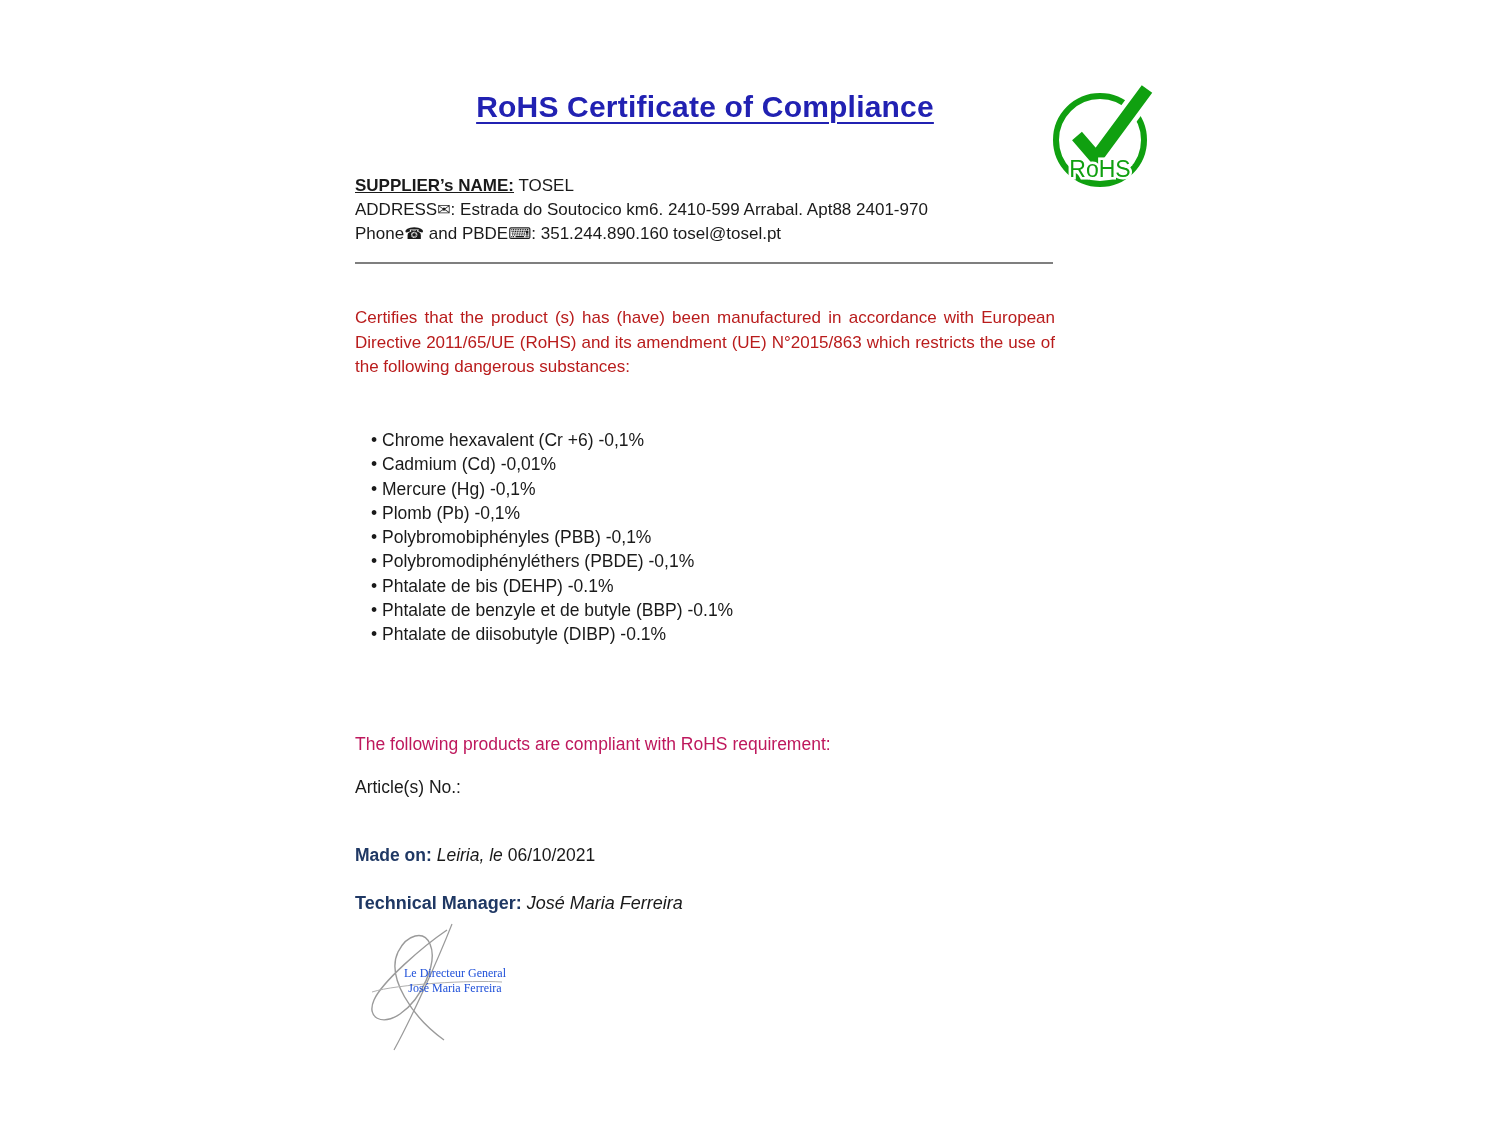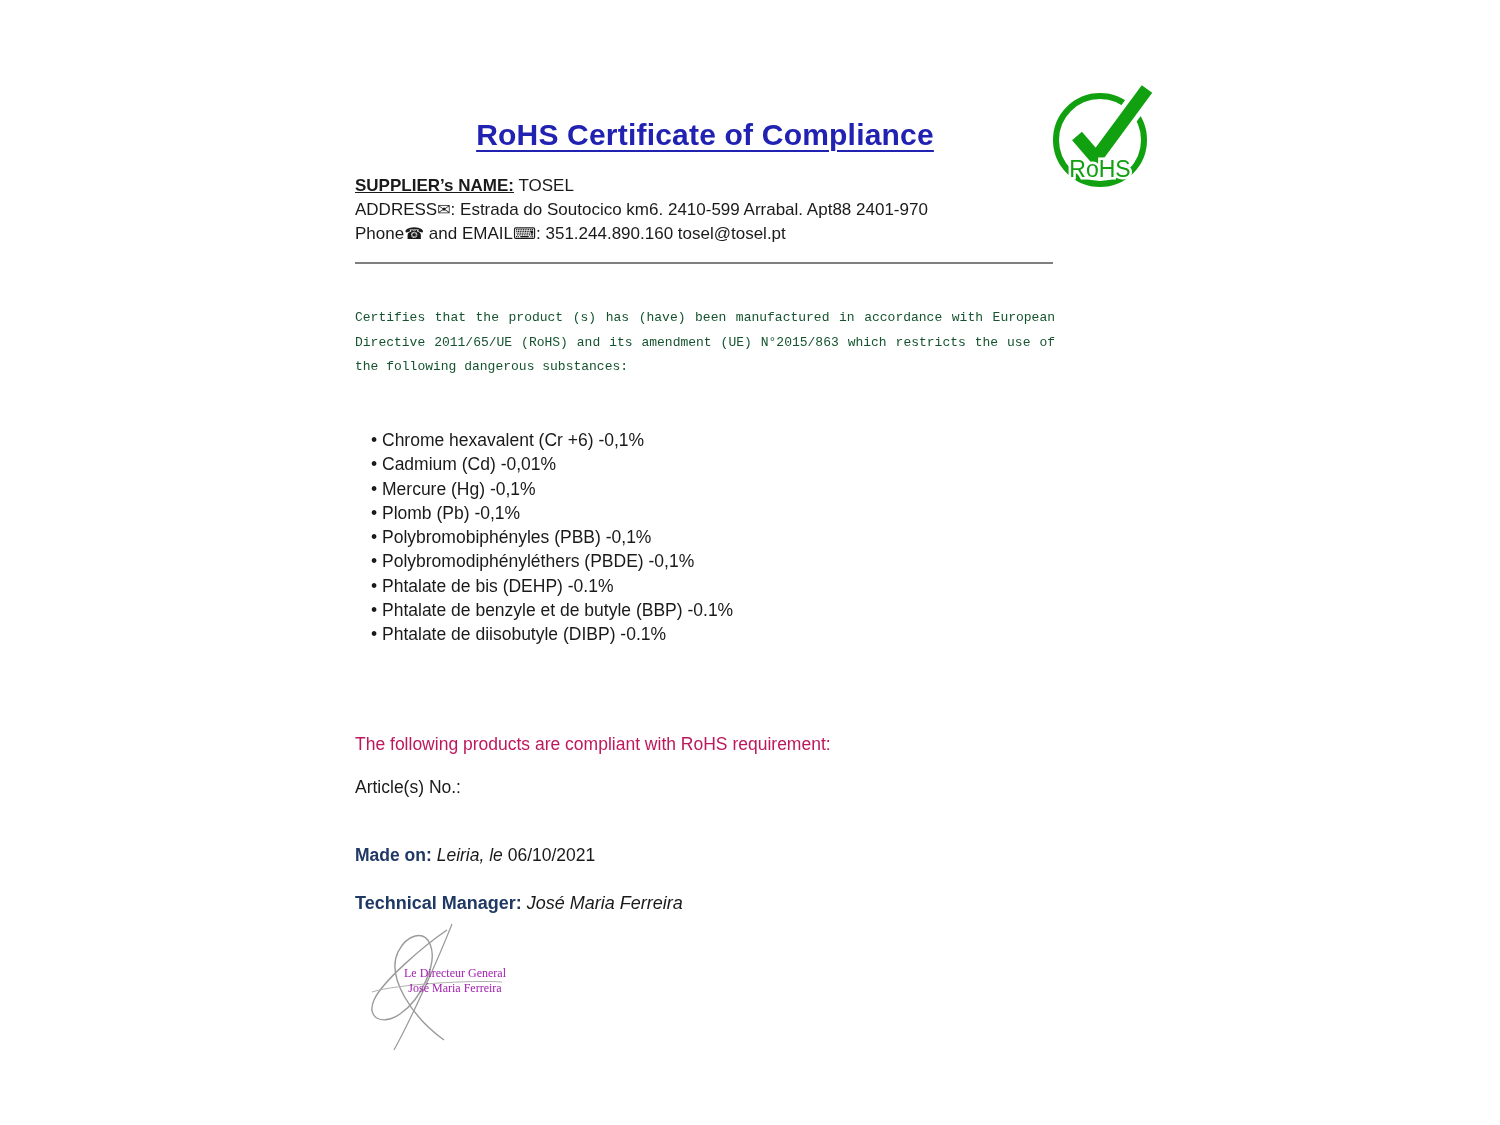--- a/index.html
+++ b/index.html
@@ -17,44 +17,42 @@
   .doc-title {
     left: 355px; top: 90px; width: 700px;
     text-align: center;
     font-size: 30px;
     font-weight: bold;
     color: #2121b2;
     text-decoration: underline;
     text-underline-offset: 5px;
     text-decoration-thickness: 2px;
     letter-spacing: 0.2px;
-    margin-top: 28px;
   }
 
   
   .rohs-logo { left: 1050px; top: 78px; width: 105px; height: 115px; }
 
   
   .supplier { left: 355px; top: 174px; width: 700px; font-size: 17px; line-height: 24px; }
   .supplier .lbl-bold { font-weight: bold; text-decoration: underline; }
   .supplier .glyph { font-size: 16px; }
 
   .rule {
     left: 355px; top: 262px; width: 698px; height: 0;
     border-top: 2px solid #7f7f7f;
   }
 
   
   .certify {
     left: 355px; top: 306px; width: 700px;
-    color: #14532d;
-    font-size: 13px;
+    color: #b91c1c;
+    font-size: 17px;
     line-height: 24.5px;
     text-align: justify;
-    font-family: Liberation Mono, monospace;
   }
 
   
   .substances { left: 371px; top: 428px; width: 700px; font-size: 17.5px; }
   .substances .li { line-height: 24.3px; list-style: none; }
   .substances .li::before { content: "• "; }
 
   .compliance {
     left: 355px; top: 734px; width: 700px;
     color: #be185d; font-size: 17.5px;
@@ -68,21 +66,21 @@
 
   .tech-manager { left: 355px; top: 893px; width: 700px; font-size: 18px; }
 
   
   .signature { left: 352px; top: 922px; width: 200px; height: 140px; }
   .signature svg { position: absolute; left: 0; top: 0; }
   .sig-text {
     position: absolute; left: 38px; top: 44px; width: 130px;
     font-family: "Liberation Serif", serif;
     font-size: 12px; line-height: 15px;
-    color: #a21caf; text-align: center;
+    color: #1d4ed8; text-align: center;
   }
 </style>
 </head>
 <body>
 
 <div class="abs doc-title">RoHS Certificate of Compliance</div>
 
 <div class="abs rohs-logo">
   <svg width="105" height="115" viewBox="0 0 105 115">
     <circle cx="50" cy="62" r="44" fill="none" stroke="#10a010" stroke-width="6"></circle>
@@ -93,21 +91,21 @@
 </div>
 
 <div class="abs supplier">
   <div>
     <span class="lbl-bold">SUPPLIER’s NAME:</span><span> TOSEL</span>
   </div>
   <div>
     <span>ADDRESS</span><span class="glyph">✉</span><span>: Estrada do Soutocico km6. 2410-599 Arrabal. Apt88 2401-970</span>
   </div>
   <div>
-    <span>Phone</span><span class="glyph">☎</span><span> and EMAIL</span><span class="glyph">⌨</span><span>: 351.244.890.160 tosel@tosel.pt</span>
+    <span>Phone</span><span class="glyph">☎</span><span> and PBDE</span><span class="glyph">⌨</span><span>: 351.244.890.160 tosel@tosel.pt</span>
   </div>
 </div>
 
 <div class="abs rule"></div>
 
 <div class="abs certify">Certifies that the product (s) has (have) been manufactured in accordance with European Directive 2011/65/UE (RoHS) and its amendment (UE) N°2015/863 which restricts the use of the following dangerous substances:</div>
 
 <div class="abs substances">
   <div class="li">Chrome hexavalent (Cr +6) -0,1%</div>
   <div class="li">Cadmium (Cd) -0,01%</div>

